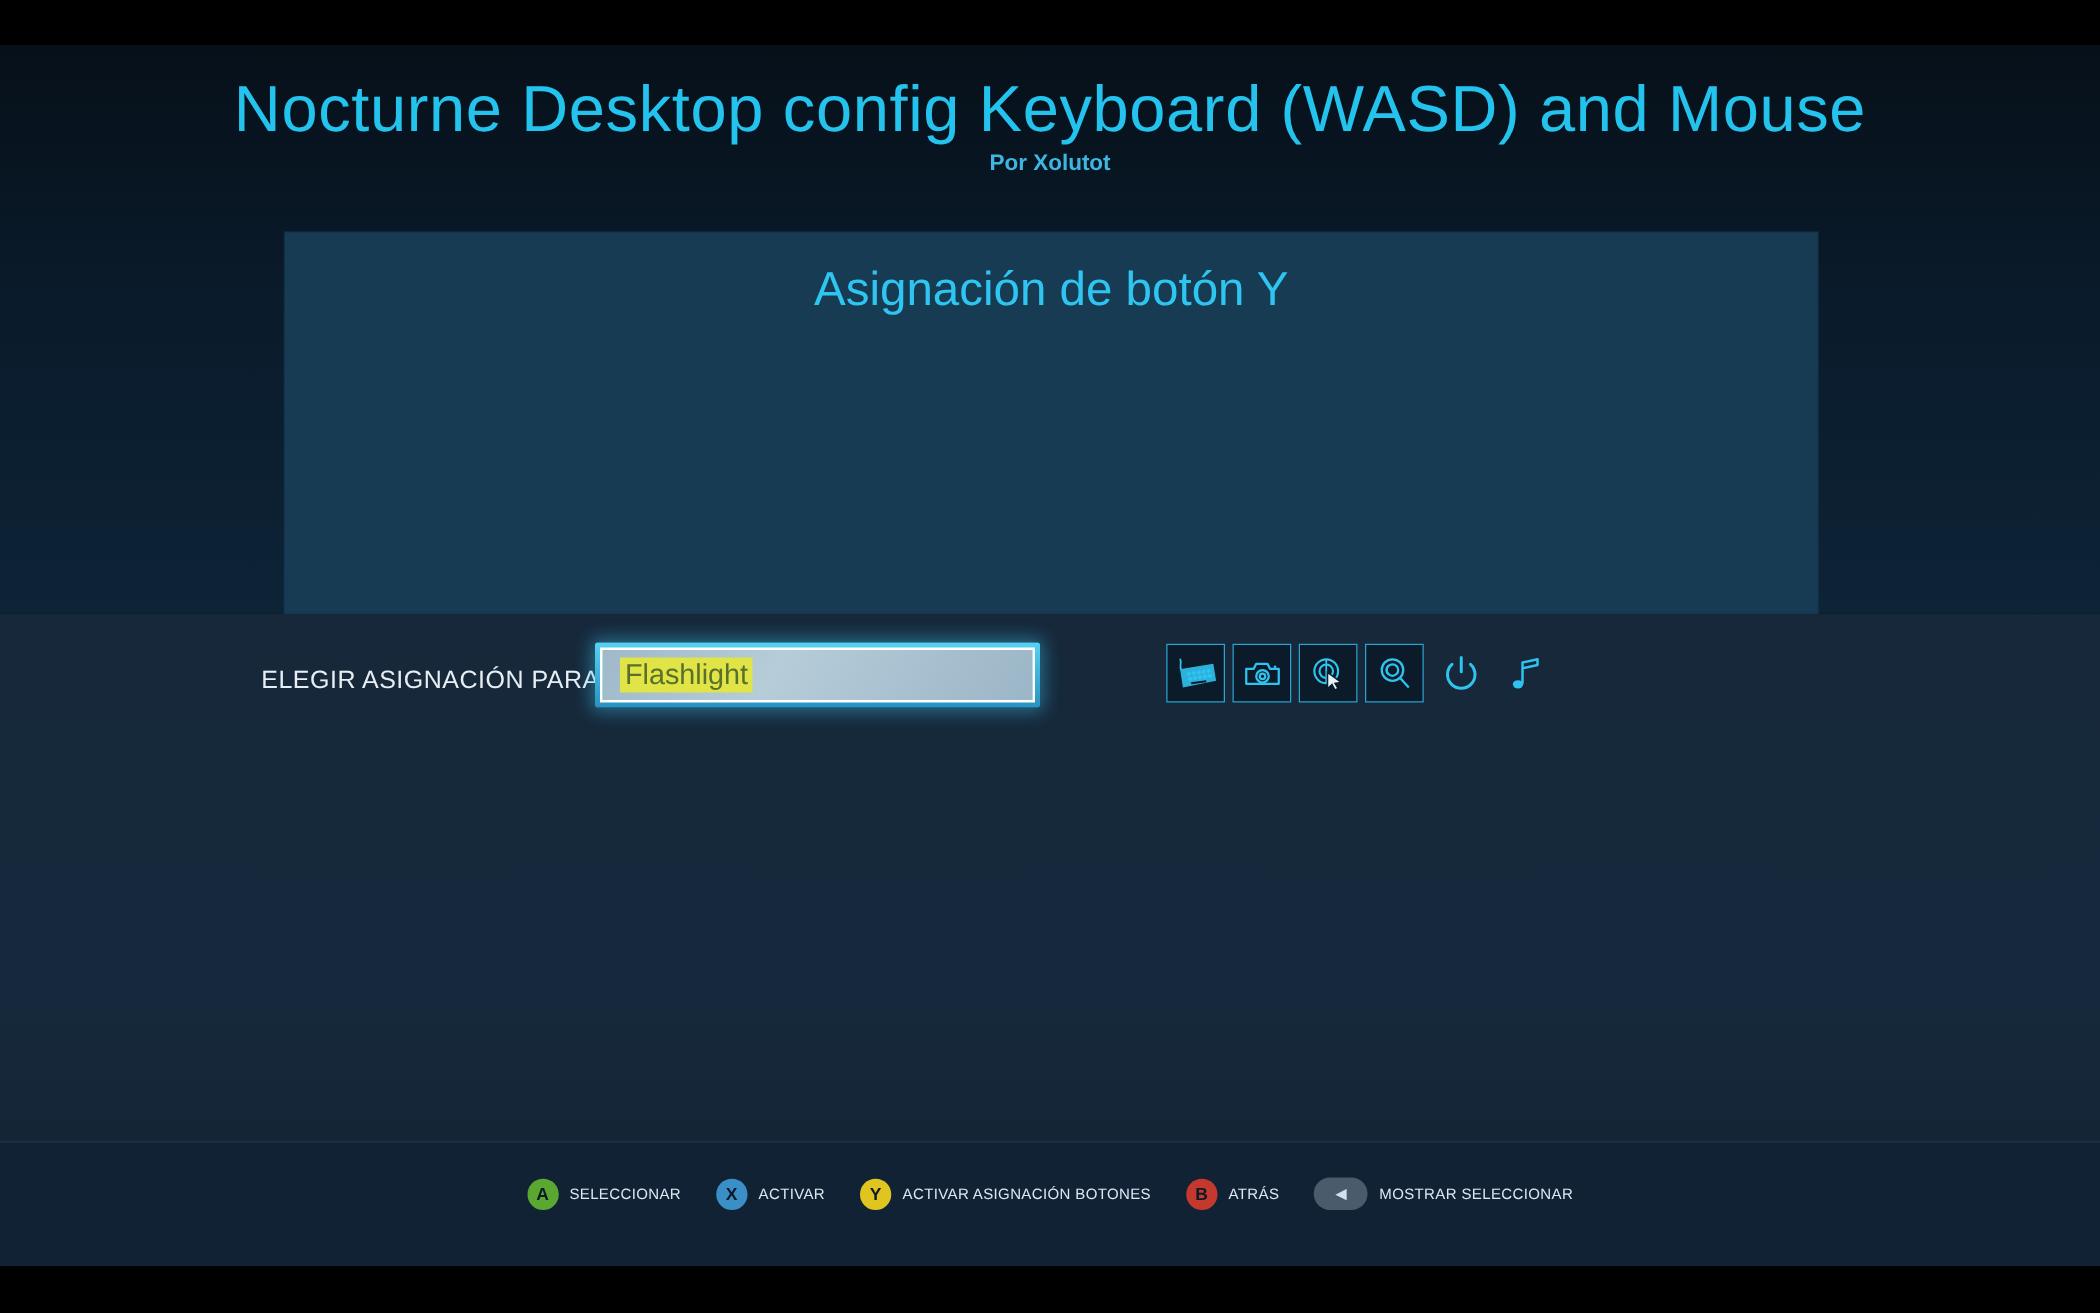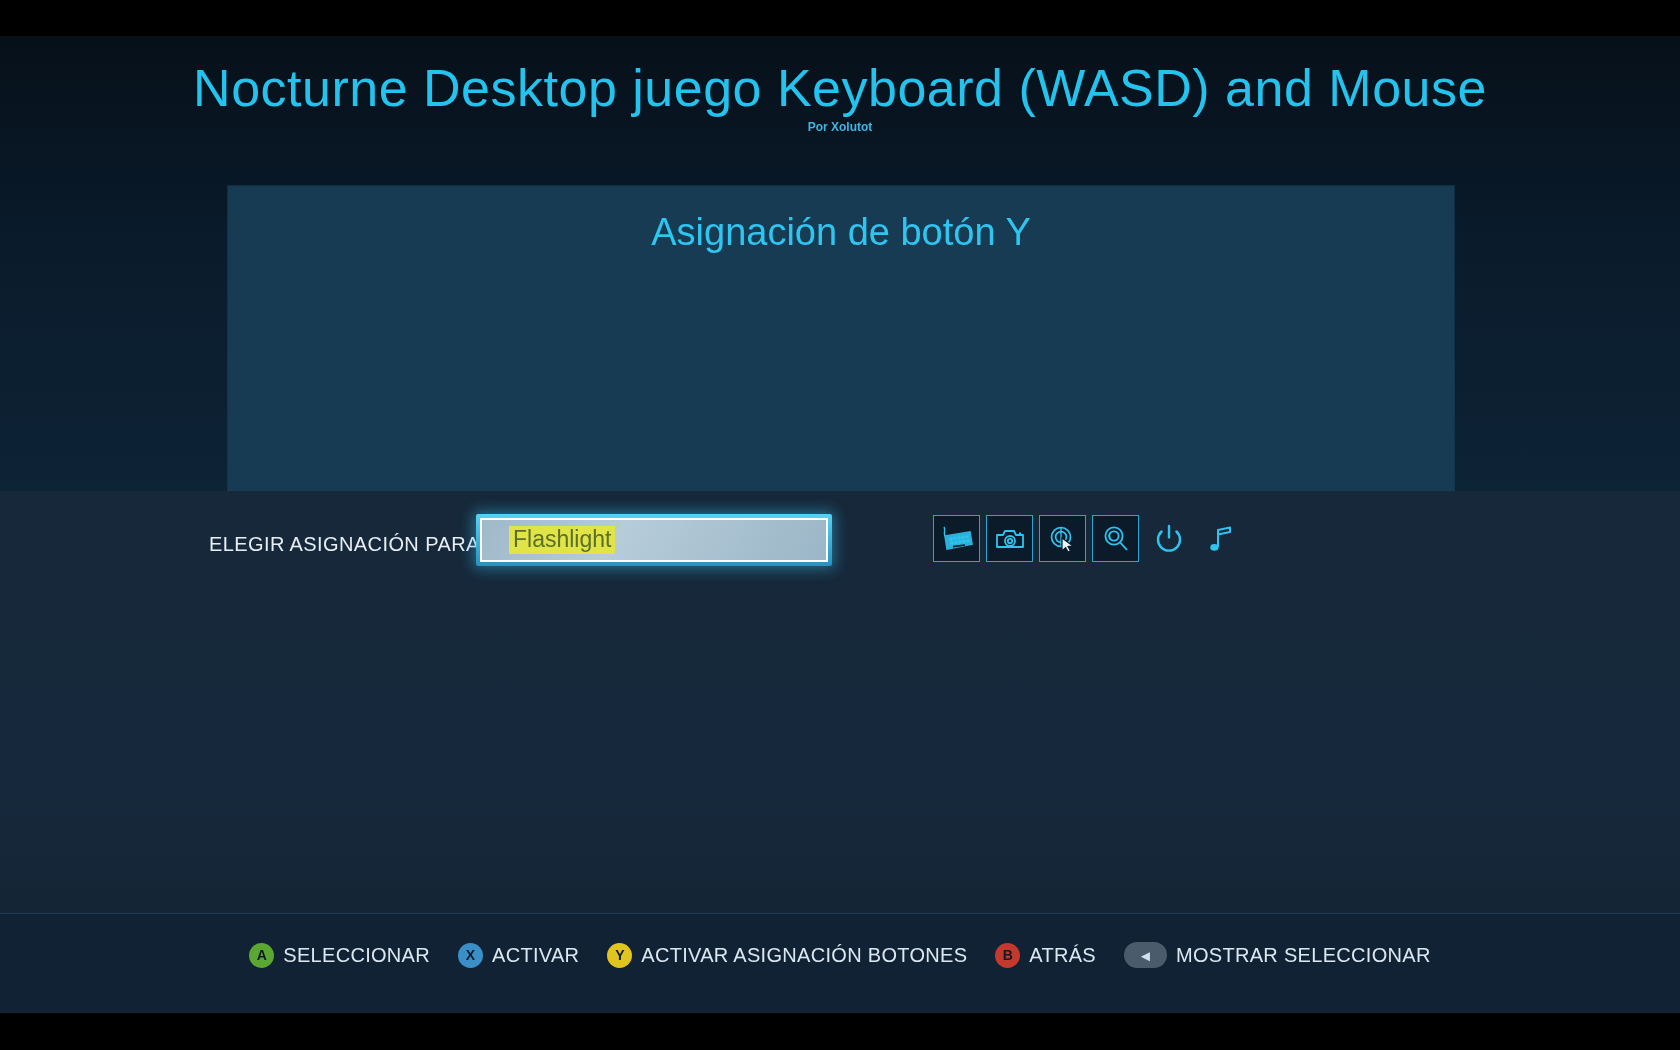--- a/index.html
+++ b/index.html
@@ -26,21 +26,21 @@
     text-align: center;
     font-size: 52px;
     color: #23c3ee;
     letter-spacing: 0.5px;
     font-weight: 400;
     white-space: nowrap;
   }
   .hero-sub {
     position: absolute; left: 0; top: 84px; width: 1680px;
     text-align: center;
-    font-size: 12px;
+    font-size: 18px;
     color: #3fb6e0;
     font-weight: 700;
   }
 
   
   .panel {
     position: absolute; left: 228px; top: 150px;
     width: 1226px; height: 340px;
     background: #173b52;
     box-shadow: 0 0 0 1px rgba(40,110,150,0.25);
@@ -81,21 +81,21 @@
     padding: 4px;
     background: linear-gradient(180deg,#55d2f4 0%, #2892c0 100%);
     border-radius: 2px;
     box-shadow: 0 0 14px 3px rgba(60,190,235,0.45);
   }
   .assign-input {
     width: 100%; height: 100%;
     background: linear-gradient(120deg,#9fb9c9 0%, #b6ccd9 40%, #9bb6c7 100%);
     border: 2px solid #ffffff;
     display: flex; align-items: center;
-    padding-left: 27px;
+    padding-left: 14px;
   }
   .assign-input-text {
     font-size: 23px;
     color: #5a6f2a;
     background: #e0e446;
     padding: 1px 4px 2px 4px;
     line-height: 1.05;
   }
 
   
@@ -126,33 +126,33 @@
   .legend-item { display: flex; align-items: center; gap: 9px; }
   .badge {
     width: 25px; height: 25px; border-radius: 50%;
     display: flex; align-items: center; justify-content: center;
     font-size: 14px; font-weight: 700; color: #0d1a26;
   }
   .badge.wide {
     width: 43px; height: 26px; border-radius: 14px;
     background: #4a5b6b; color: #cfe2ee; font-size: 15px;
   }
-  .legend-text { color: #dce8f1; font-size: 20px; letter-spacing: 0.3px; }
+  .legend-text { color: #dce8f1; font-size: 12px; letter-spacing: 0.3px; }
 
   .blackbar { position: absolute; left: 0; width: 1680px; background: #000; }
 </style>
 </head>
 <body>
 
 <div id="screen">
 
   <div class="blackbar" style="left:0;top:0;height:36px;"></div>
 
   <div class="hero">
-    <div class="hero-title">Nocturne Desktop juego Keyboard (WASD) and Mouse</div>
+    <div class="hero-title">Nocturne Desktop config Keyboard (WASD) and Mouse</div>
     <div class="hero-sub">Por Xolutot</div>
 
     <div class="panel">
       <div class="panel-title">Asignación de botón Y</div>
     </div>
   </div>
 
   <div class="config">
 
     <div class="assign-row">

